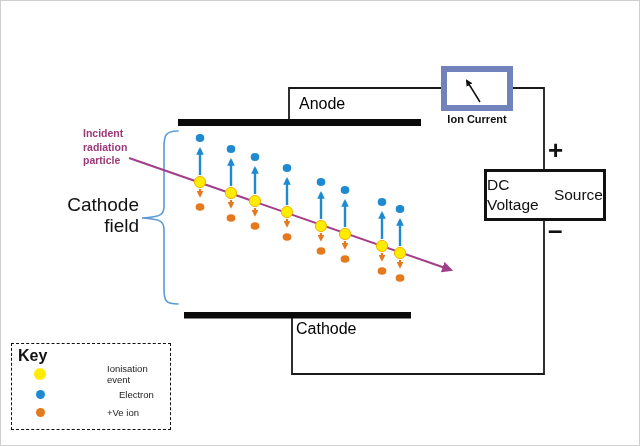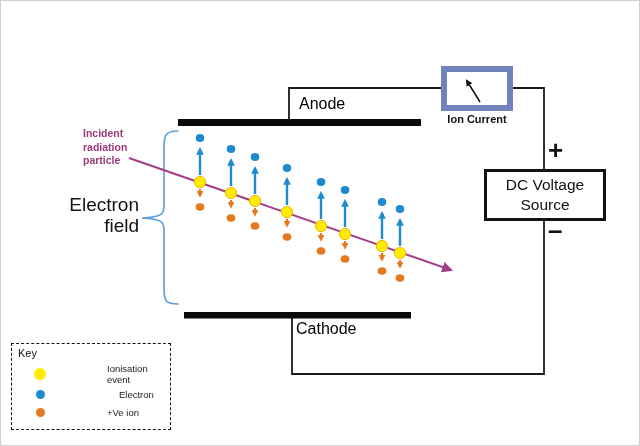--- a/index.html
+++ b/index.html
@@ -23,31 +23,31 @@
     left:38px;top:193px;width:100px;text-align:right;
     font-size:19px;line-height:21px;color:#111;
   }
   .ion-current-label{
     left:438px;top:112px;width:76px;text-align:center;
     font-size:11px;font-weight:bold;color:#111;
   }
   .dc-box{
     left:483px;top:168px;width:122px;height:52px;box-sizing:border-box;
     background:#fff;border:3px solid #111;
-    display:flex;flex-direction:column;align-items:center;justify-content:center;
+    display:flex;flex-direction:row;align-items:center;justify-content:center;
     font-size:15.5px;line-height:20px;color:#111;
   }
   .polarity{font-size:26px;font-weight:600;line-height:26px;color:#111;}
   .plus-sign{left:547px;top:136px;}
   .minus-sign{left:547px;top:216px;}
   .key-box{
     left:10px;top:342px;width:160px;height:87px;box-sizing:border-box;
     background:#fff;border:1.5px dashed #111;
   }
-  .key-heading{position:absolute;left:6px;top:3px;font-size:11px;font-weight:normal;color:#111;}
+  .key-heading{position:absolute;left:6px;top:3px;font-size:16px;font-weight:bold;color:#111;}
   .key-row{position:absolute;left:22px;height:16px;display:flex;align-items:center;}
   .key-row .label{margin-left:0;font-size:9.5px;color:#222;padding-left:48px;}
   .dot{border-radius:50%;flex:0 0 auto;}
   .dot-lg{width:12px;height:12px;margin-right:13px;}
   .dot-sm{width:9px;height:9px;margin:0 14.5px 0 1.5px;}
 </style>
 </head>
 <body>
 
 <div class="page">
@@ -142,21 +142,21 @@
           <ellipse cx="399" cy="277" rx="4.4" ry="3.8" fill="#e5791d"></ellipse>
           <circle cx="399" cy="252" r="5.6" fill="#ffec00" stroke="#f0b400" stroke-width="1"></circle>
         </g>
       </g>
   </svg>
 
   <div class="abs electrode-label" style="left:298px;top:94px;">Anode</div>
   <div class="abs electrode-label" style="left:295px;top:319px;">Cathode</div>
 
   <div class="abs incident-label">Incident radiation particle</div>
-  <div class="abs efield-label">Electron field</div>
+  <div class="abs efield-label">Cathode field</div>
 
   <div class="abs ion-current-label">Ion Current</div>
 
   <div class="abs dc-box">
     <span>DC Voltage</span>
     <span>Source</span>
   </div>
   <div class="abs polarity plus-sign">+</div>
   <div class="abs polarity minus-sign">–</div>
 

